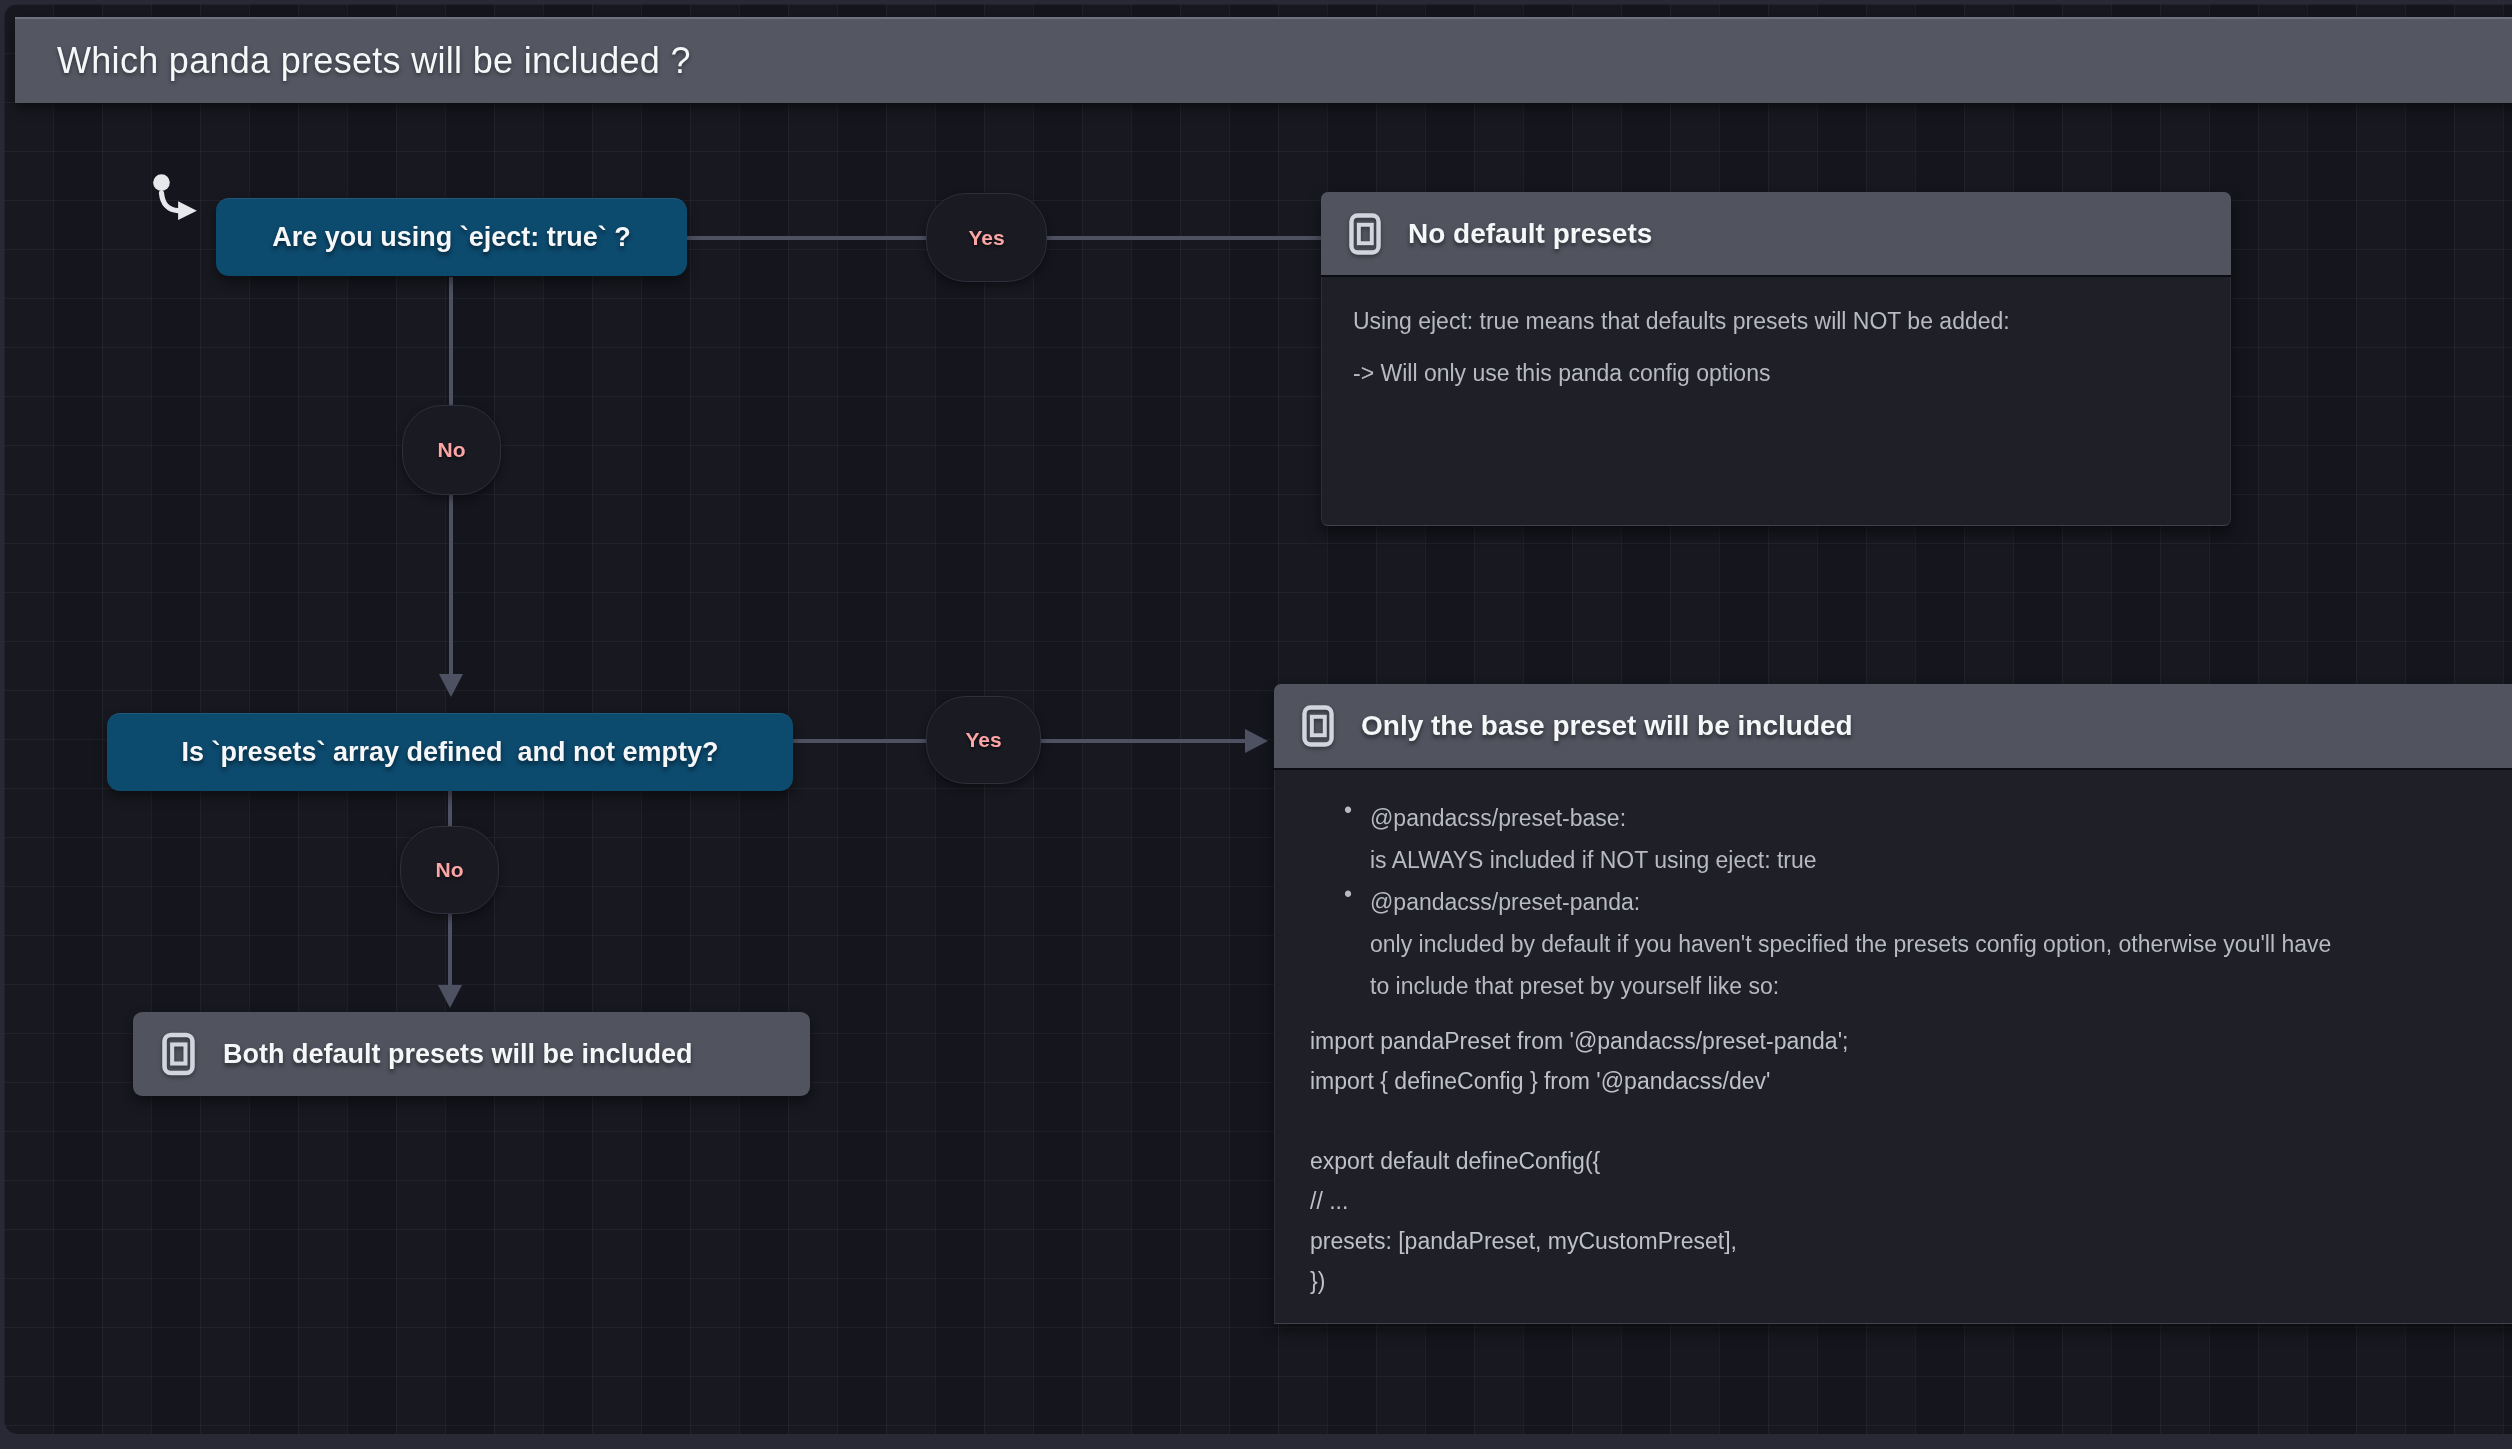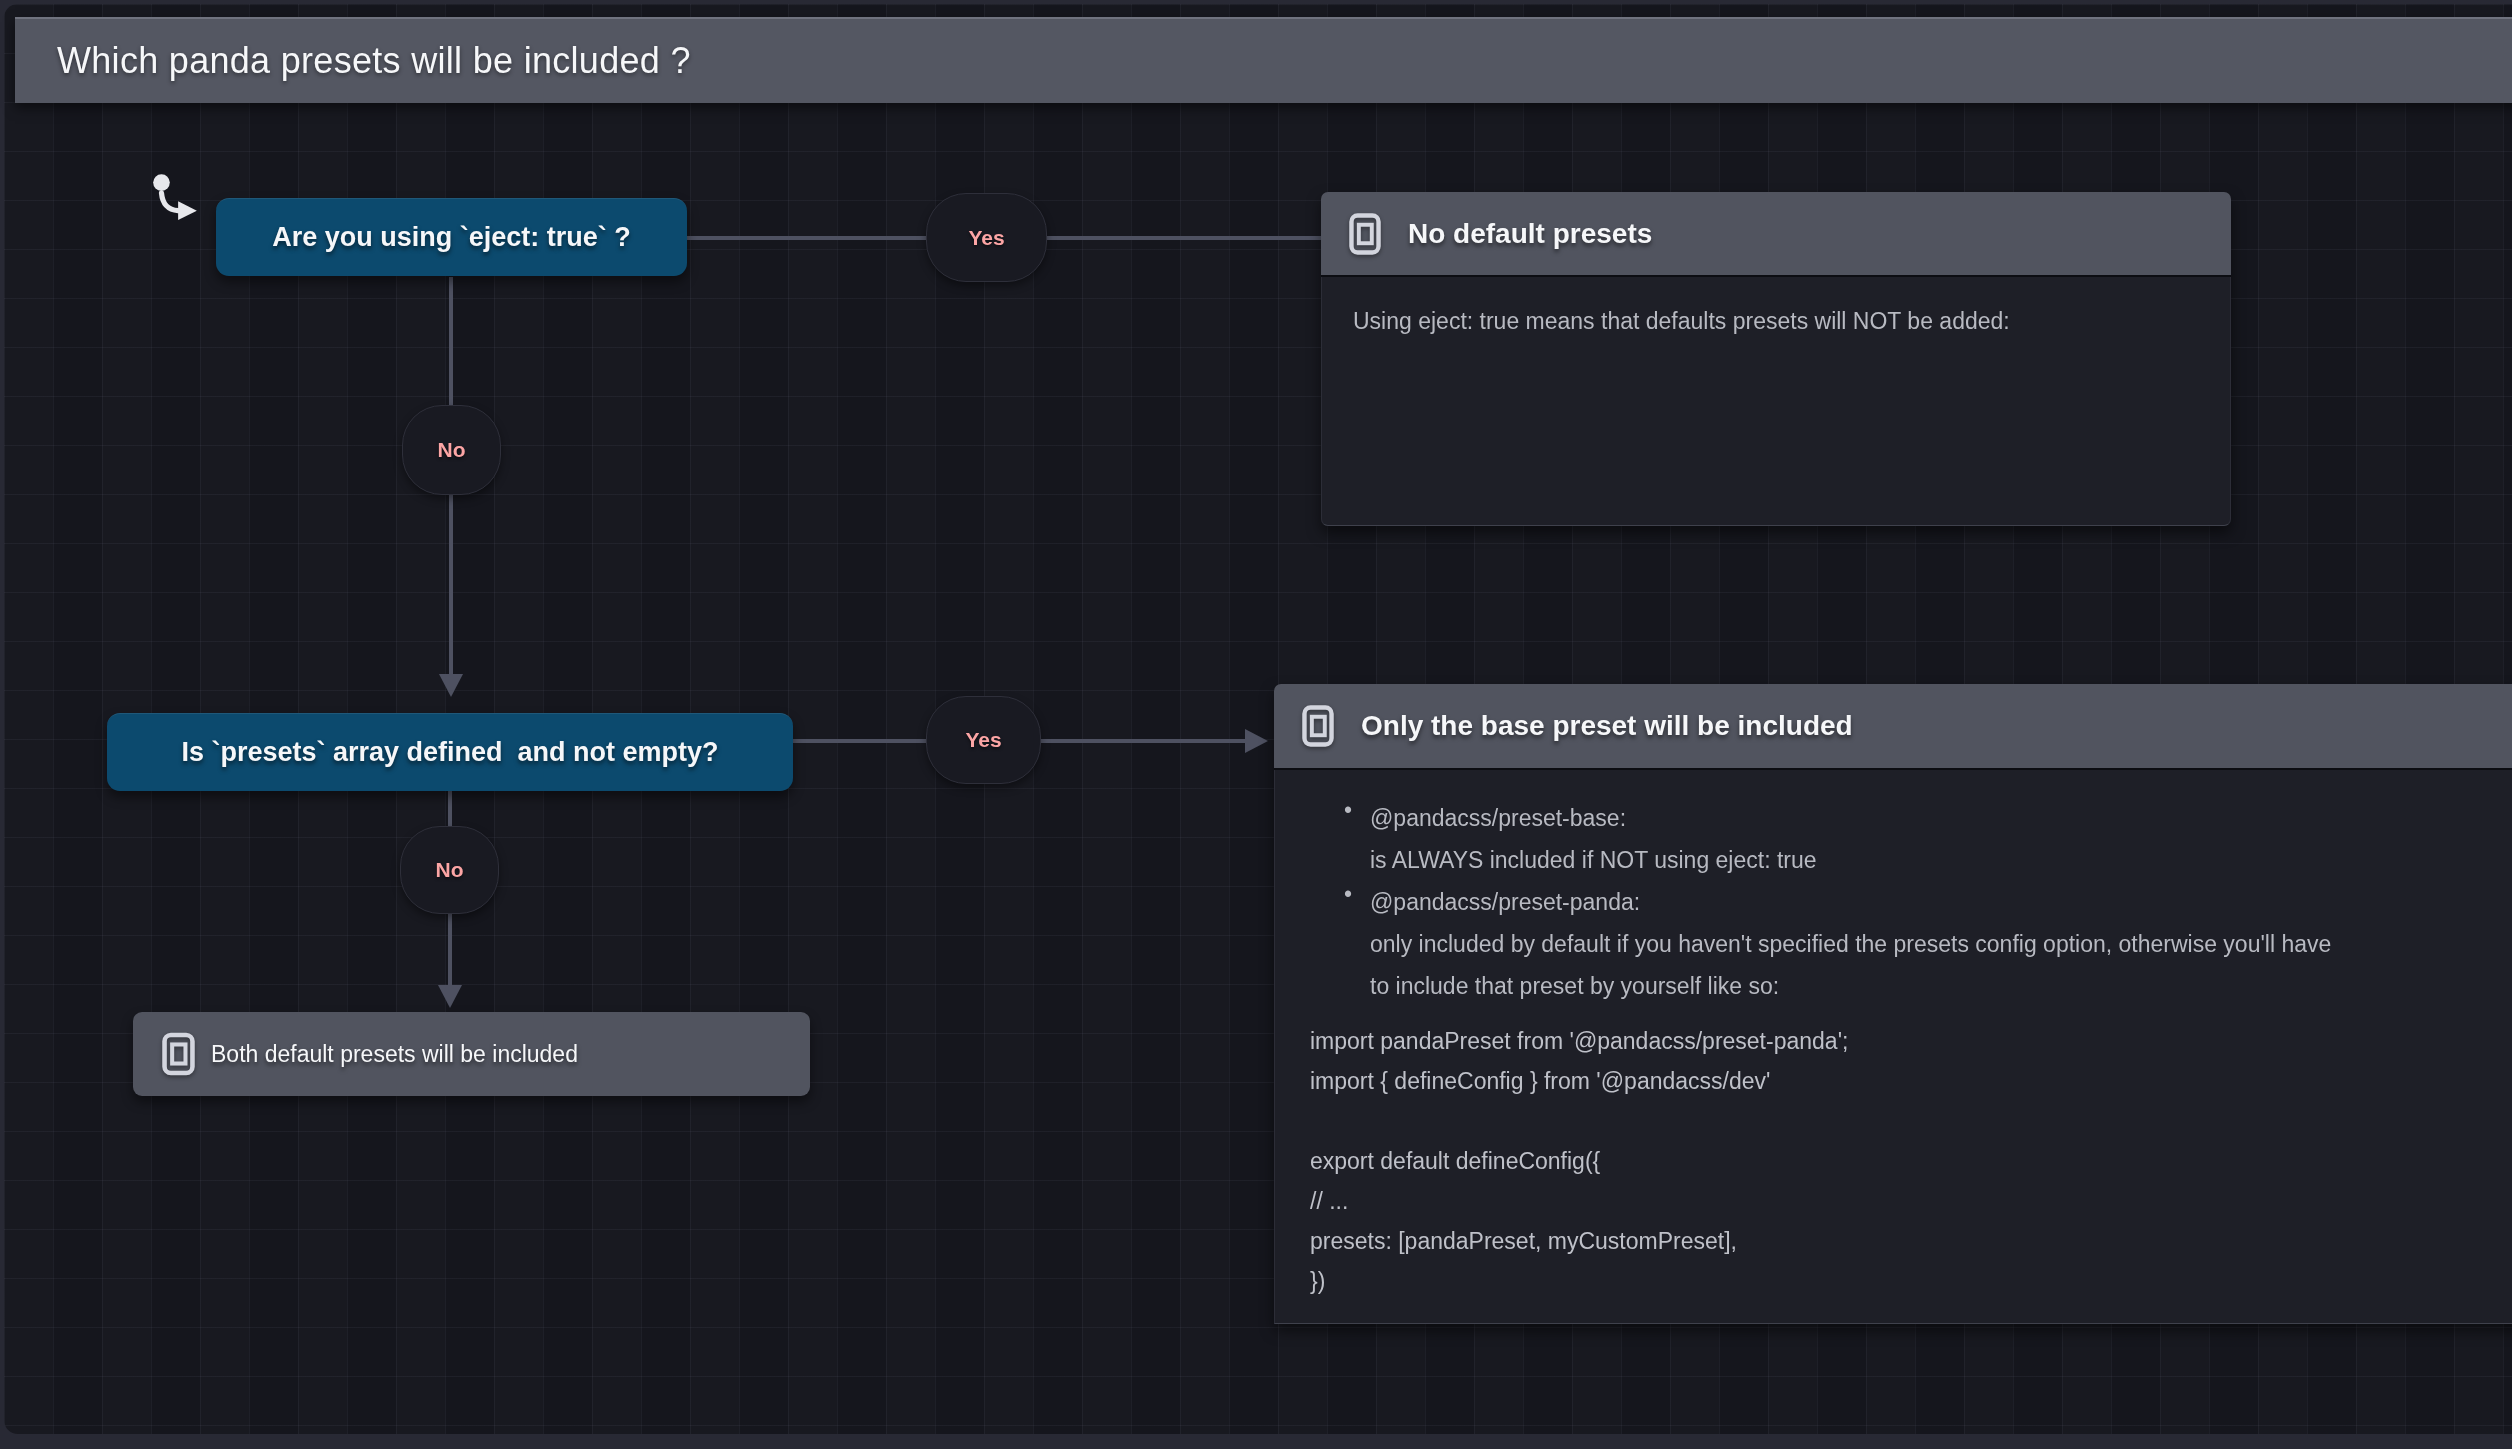--- a/index.html
+++ b/index.html
@@ -114,22 +114,22 @@
   .card2 li div{line-height:42px;}
   .codeblock{margin-top:14px;}
   .code-line{line-height:40px;min-height:40px;color:#bfc1c9;}
   .terminal{
     position:absolute;left:133px;top:1012px;width:677px;height:84px;
     background:var(--slate);border-radius:9px;
     display:flex;align-items:center;padding-left:29px;box-sizing:border-box;
     box-shadow:0 6px 12px rgba(0,0,0,0.45);z-index:2;
   }
   .terminal .terminal-label{
-    font-size:23px;font-weight:400;color:var(--text-primary);
-    margin-left:16px;text-shadow:0 2.5px 4px rgba(0,0,0,0.5);
+    font-size:27px;font-weight:700;color:var(--text-primary);
+    margin-left:28px;text-shadow:0 2.5px 4px rgba(0,0,0,0.5);
   }
 </style>
 </head>
 <body>
 
 <div class="stage">
   <div class="canvas"></div>
 
   <div class="titlebar">
     <span>Which panda presets will be included ?</span>
@@ -180,20 +180,21 @@
           <rect x="2" y="2" width="22" height="30" rx="5" fill="none" stroke="currentColor" stroke-width="3.6"></rect>
           <rect x="8" y="9.5" width="10.5" height="15" fill="none" stroke="currentColor" stroke-width="3.2"></rect>
         </svg>
       </span>
       <span class="card-title">No default presets</span>
     </div>
     <div class="card-body">
       <div class="para">Using eject: true means that defaults presets will NOT be added:</div>
       <ul>
       </ul>
+      <div class="outro">-&gt; Will only use this panda config options</div>
     </div>
   </div>
 
   <div class="card card2">
     <div class="card-header">
       <span class="card-icon">
         <svg width="32" height="42" viewBox="0 0 26 34">
           <rect x="2" y="2" width="22" height="30" rx="5" fill="none" stroke="currentColor" stroke-width="3.6"></rect>
           <rect x="8" y="9.5" width="10.5" height="15" fill="none" stroke="currentColor" stroke-width="3.2"></rect>
         </svg>

